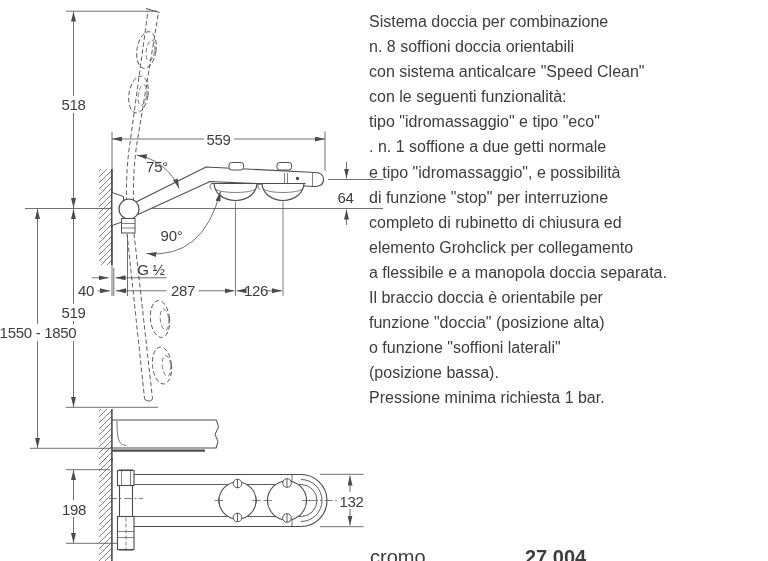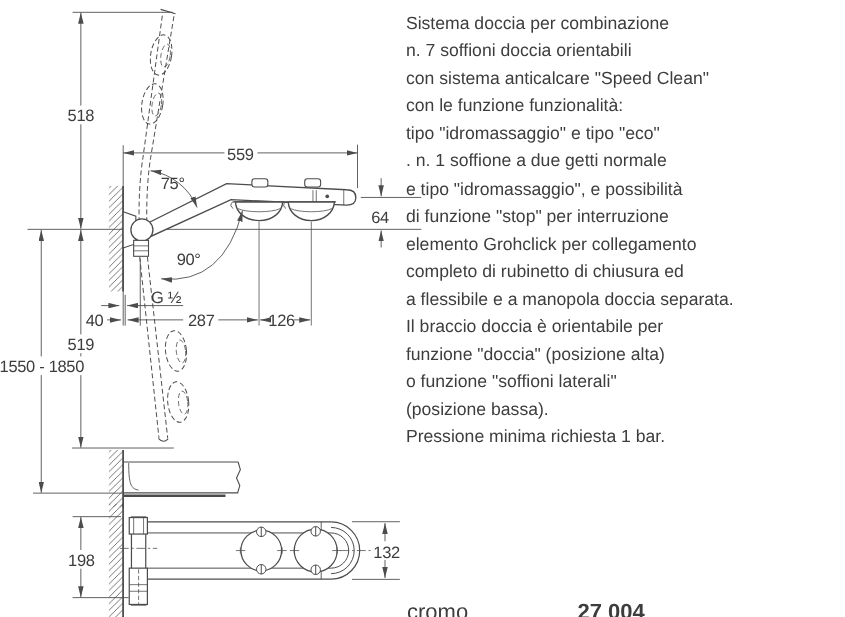--- a/index.html
+++ b/index.html
@@ -223,29 +223,29 @@
         <path class="ln" stroke-width="0.8" d="M320,526.7 H363.5"></path>
         <path class="ln" stroke-width="0.8" marker-end="url(#arw)" d="M350,492 V475.5"></path>
         <path class="ln" stroke-width="0.8" marker-end="url(#arw)" d="M350,509 V525.5"></path>
         <text class="dimtxt" x="351.5" y="507">132</text>
       </g>
     </g>
   </svg>
 
   <div id="desc">
     <div class="tl">Sistema doccia per combinazione</div>
-    <div class="tl">n. 7 soffioni doccia orientabili</div>
+    <div class="tl">n. 8 soffioni doccia orientabili</div>
     <div class="tl">con sistema anticalcare "Speed Clean"</div>
-    <div class="tl">con le funzione funzionalità:</div>
+    <div class="tl">con le seguenti funzionalità:</div>
     <div class="tl">tipo "idromassaggio" e tipo "eco"</div>
     <div class="tl">. n. 1 soffione a due getti normale</div>
     <div class="tl">e tipo "idromassaggio", e possibilità</div>
     <div class="tl">di funzione "stop" per interruzione</div>
+    <div class="tl">completo di rubinetto di chiusura ed</div>
     <div class="tl">elemento Grohclick per collegamento</div>
-    <div class="tl">completo di rubinetto di chiusura ed</div>
     <div class="tl">a flessibile e a manopola doccia separata.</div>
     <div class="tl">Il braccio doccia è orientabile per</div>
     <div class="tl">funzione "doccia" (posizione alta)</div>
     <div class="tl">o funzione "soffioni laterali"</div>
     <div class="tl">(posizione bassa).</div>
     <div class="tl">Pressione minima richiesta 1 bar.</div>
   </div>
 
   <div class="price-row">
     <span id="finish">cromo</span>

